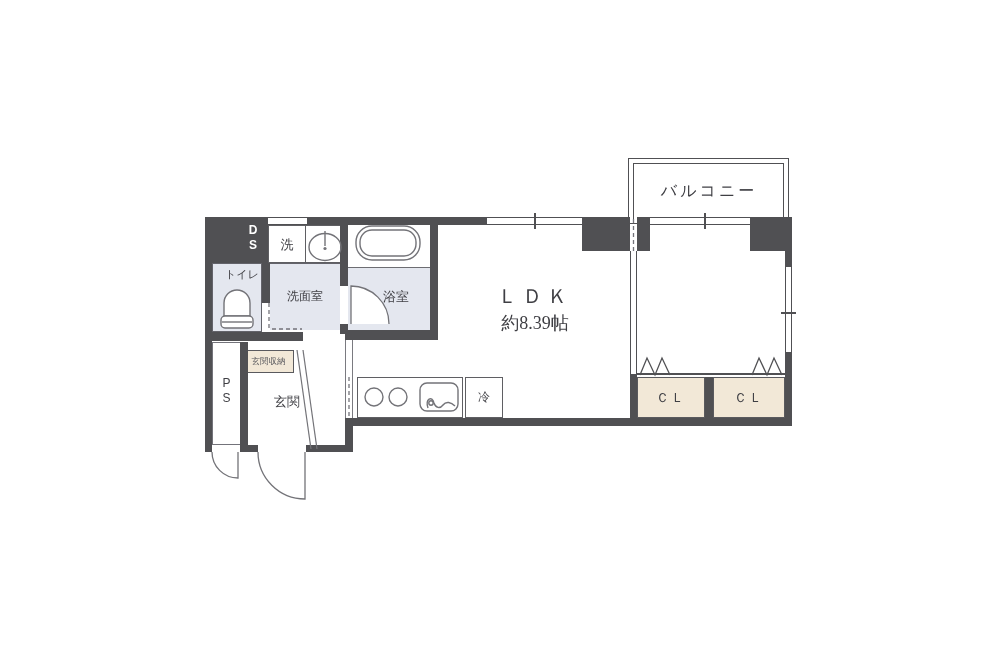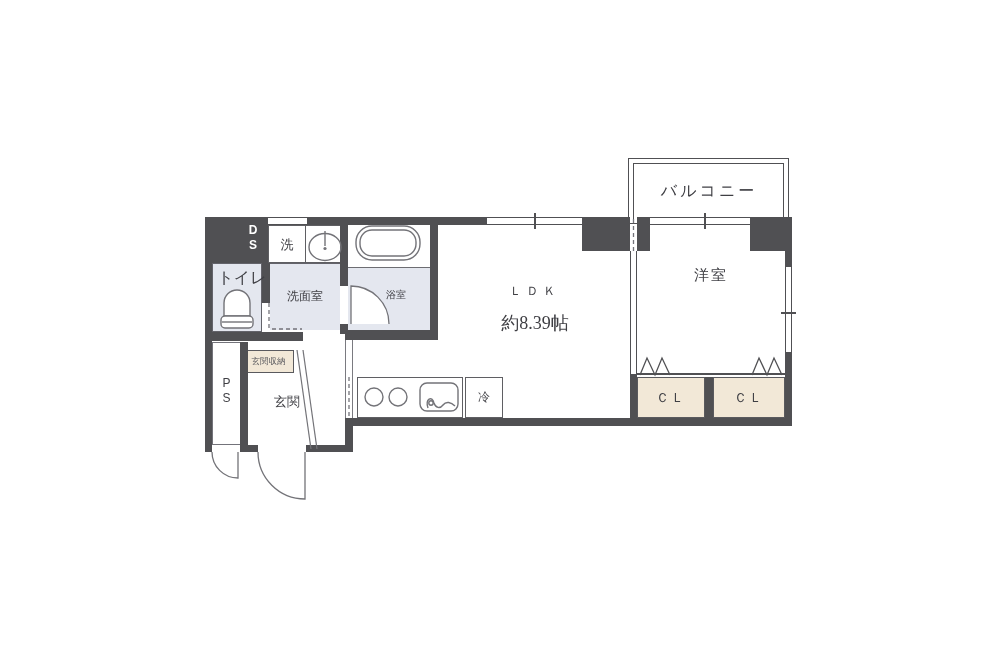--- a/index.html
+++ b/index.html
@@ -126,31 +126,30 @@
     <g stroke="#73737a" stroke-width="1.3" stroke-dasharray="4 3">
       <line x1="269" y1="303" x2="269" y2="330"></line>
       <line x1="272" y1="329" x2="302" y2="329"></line>
       <line x1="633.5" y1="219" x2="633.5" y2="251"></line>
       <line x1="349" y1="377" x2="349" y2="417"></line>
     </g>
   </svg>
 
   <div class="label" style="left:630px;top:181px;width:158px;font-size:16px;letter-spacing:3px;">バルコニー</div>
 
-  <div class="label" style="left:637px;top:266px;width:148px;font-size:15px;letter-spacing:2px;">洋室</div>
 
-  <div class="label" style="left:440px;top:284px;width:190px;font-size:12px;letter-spacing:5px;">ＬＤＫ</div>
+  <div class="label" style="left:440px;top:284px;width:190px;font-size:20px;letter-spacing:5px;">ＬＤＫ</div>
   <div class="label" style="left:440px;top:312px;width:190px;font-size:18px;font-family:Liberation Serif, serif;">約8.39帖</div>
 
   <div class="label" style="left:637px;top:390px;width:68px;font-size:13px;letter-spacing:2px;">ＣＬ</div>
   <div class="label" style="left:713px;top:390px;width:72px;font-size:13px;letter-spacing:2px;">ＣＬ</div>
 
-  <div class="label" style="left:212px;top:268px;width:60px;font-size:16px;">トイレ</div>
+  <div class="label" style="left:212px;top:268px;width:60px;font-size:11px;">トイレ</div>
   <div class="label" style="left:270px;top:289px;width:70px;font-size:12px;">洗面室</div>
-  <div class="label" style="left:362px;top:289px;width:68px;font-size:10px;">浴室</div>
+  <div class="label" style="left:362px;top:289px;width:68px;font-size:13px;">浴室</div>
   <div class="label" style="left:268px;top:237px;width:38px;font-size:13px;">洗</div>
   <div class="label" style="left:465px;top:390px;width:38px;font-size:12px;">冷</div>
   <div class="label" style="left:246px;top:394px;width:82px;font-size:13px;">玄関</div>
   <div class="label" style="left:243px;top:356px;width:51px;font-size:8.5px;color:#55555a;">玄関収納</div>
 
   <div class="label" style="left:212px;top:376px;width:29px;font-size:12px;line-height:15px;">
     <span style="display:block;">P</span>
     <span style="display:block;">S</span>
   </div>
   <div class="label" style="left:240px;top:223px;width:26px;font-size:12px;line-height:15px;color:#ffffff;font-weight:600;">

